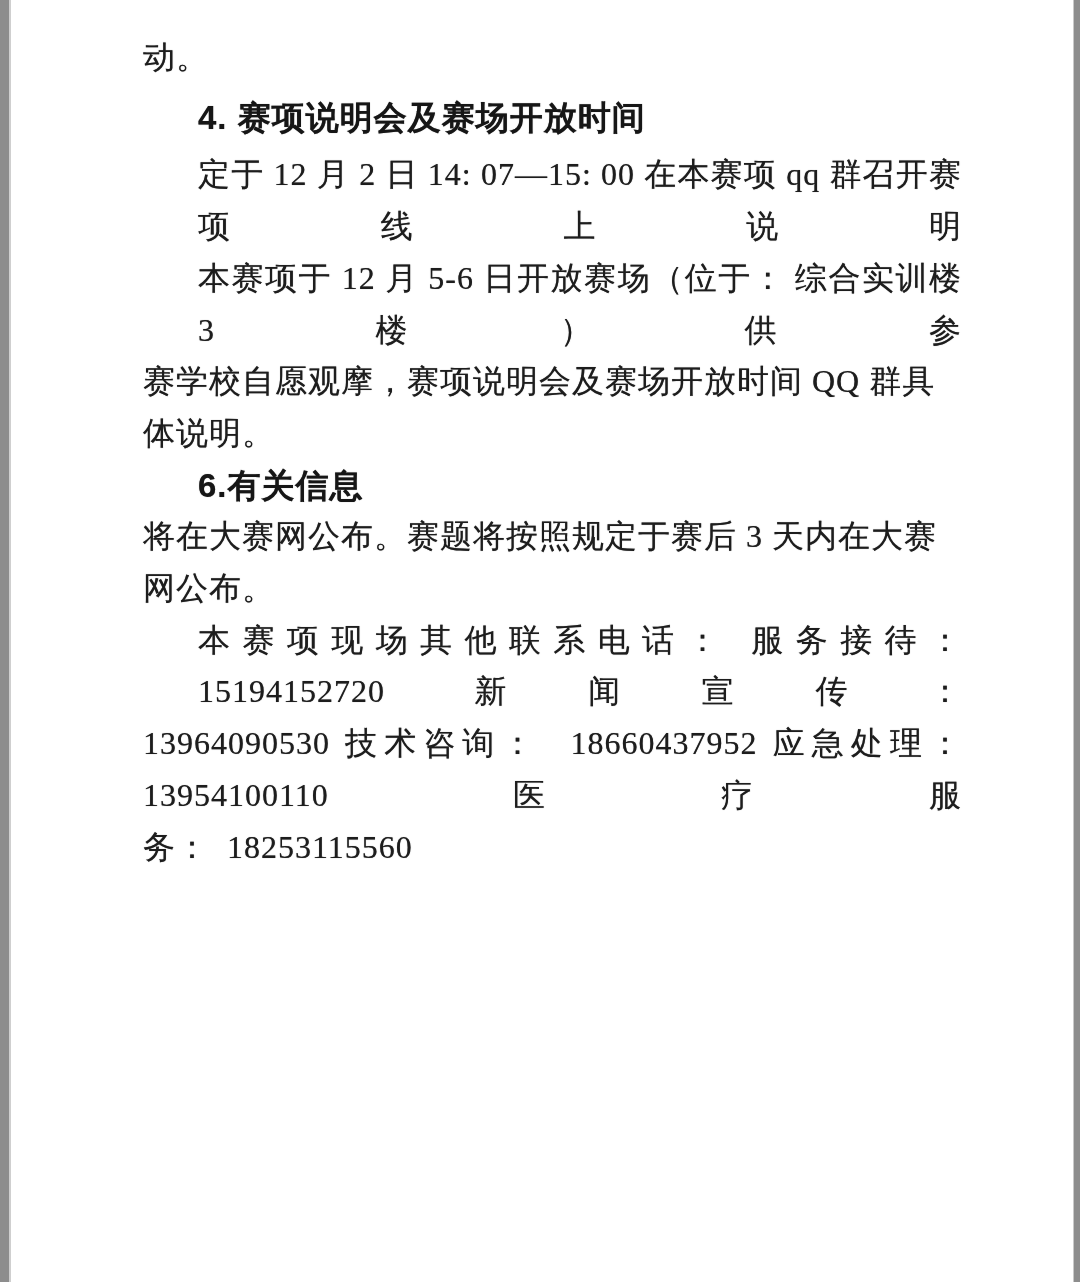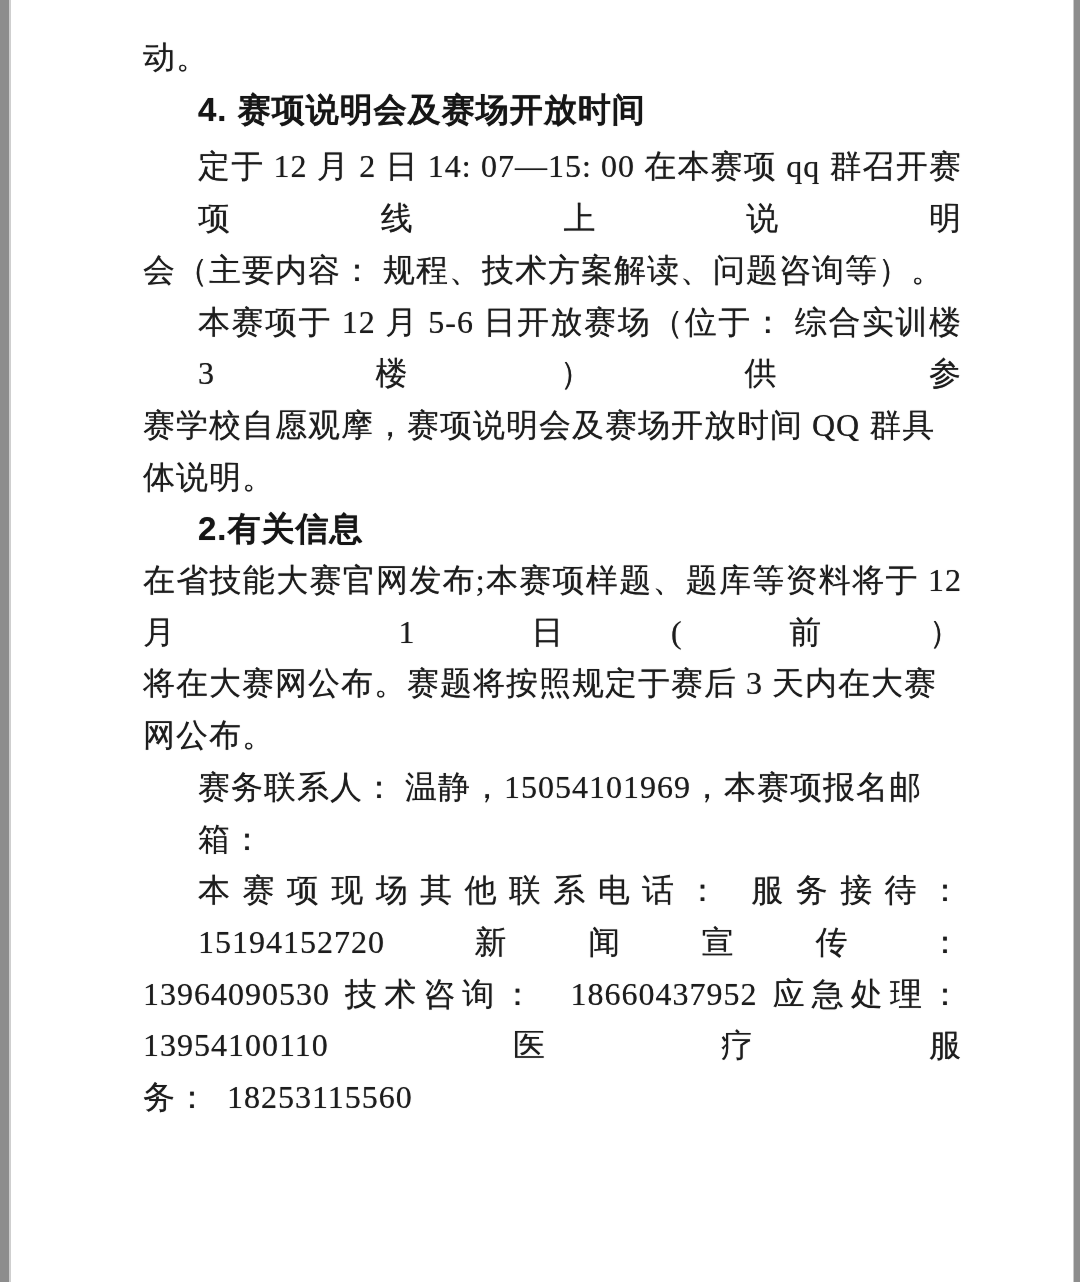--- a/index.html
+++ b/index.html
@@ -45,37 +45,34 @@
   .line.just {
     text-align: justify;
     text-align-last: justify;
   }
   .line.heading {
     font-family: "Liberation Sans", "DejaVu Sans", sans-serif;
     font-weight: bold;
     font-size: 33px;
     color: #161616;
   }
-  .line.space-before { }
+  .line.space-before { margin-top: 8px; }
   .line.space-after  { margin-bottom: 6px; }
 </style>
 </head>
 <body>
 
 <div id="viewport">
   <div id="left-strip" class="edge-strip"></div>
   <div id="right-strip" class="edge-strip"></div>
   <div id="doc-lines">
       <div class="line">动。</div>
       <div class="line heading indent space-before space-after">4. 赛项说明会及赛场开放时间</div>
       <div class="line indent just">定于 12 月 2 日 14: 07—15: 00 在本赛项 qq 群召开赛项线上说明</div>
-      <div class="line">会（主要内容： 规程、技术方案解读、问题咨询等）。</div>
       <div class="line indent just">本赛项于 12 月 5-6 日开放赛场（位于： 综合实训楼 3 楼）供参</div>
       <div class="line">赛学校自愿观摩，赛项说明会及赛场开放时间 QQ 群具体说明。</div>
-      <div class="line heading indent">2.有关信息</div>
-      <div class="line just">在省技能大赛官网发布;本赛项样题、题库等资料将于 12 月 1 日(前）</div>
+      <div class="line heading indent">6.有关信息</div>
       <div class="line">将在大赛网公布。赛题将按照规定于赛后 3 天内在大赛网公布。</div>
-      <div class="line indent">赛务联系人： 温静，15054101969，本赛项报名邮箱：</div>
       <div class="line indent just">本赛项现场其他联系电话： 服务接待：  15194152720 新闻宣传：</div>
       <div class="line just">13964090530 技术咨询：  18660437952 应急处理：  13954100110 医疗服</div>
       <div class="line">务：  18253115560</div>
     </div>
 </div>
 
 </body></html>

